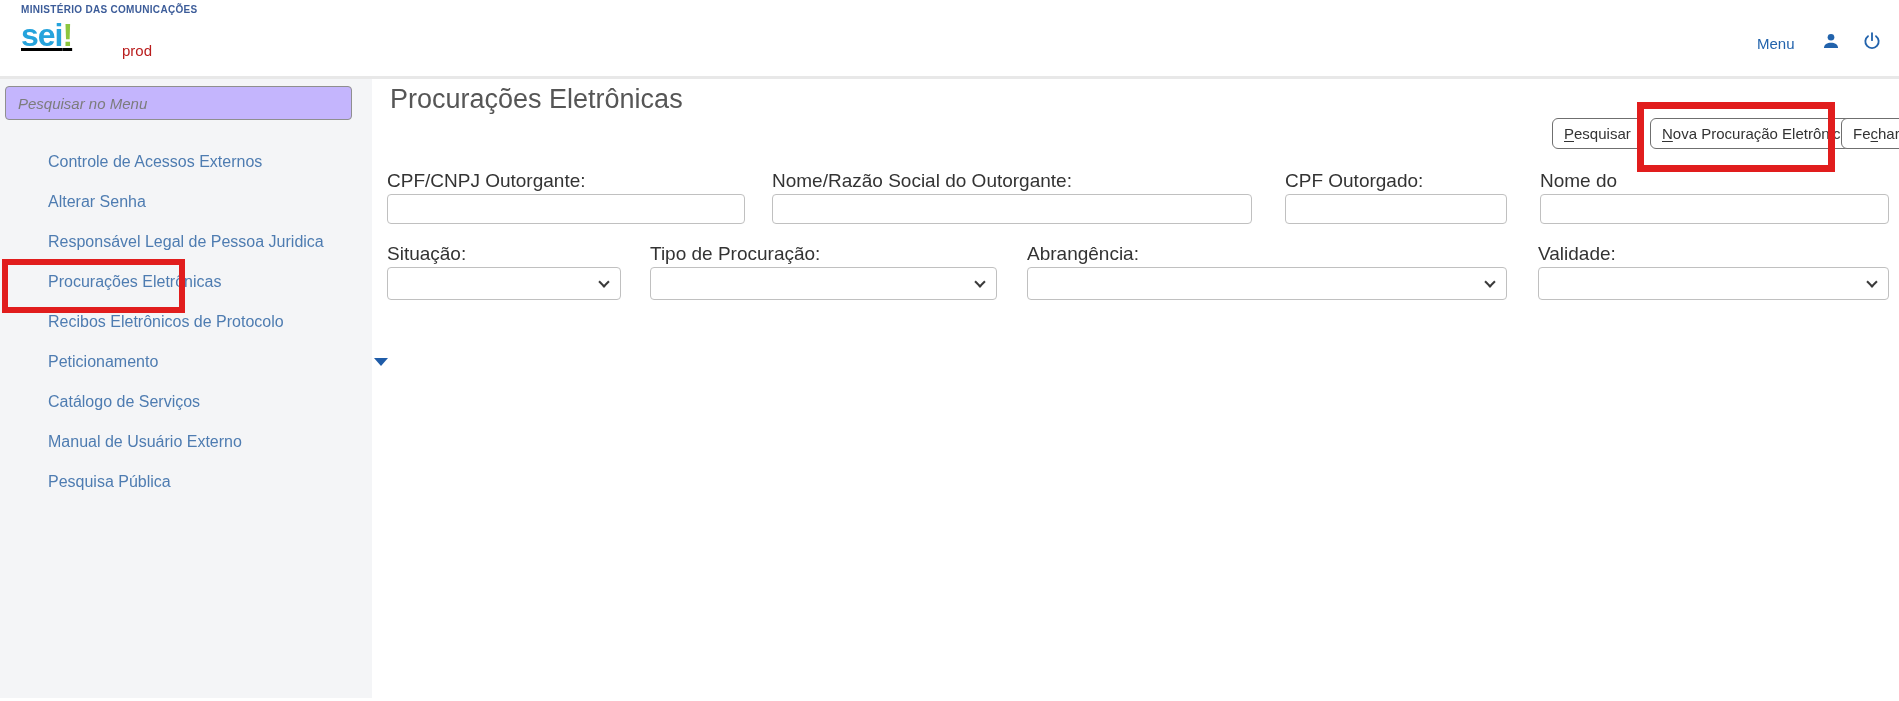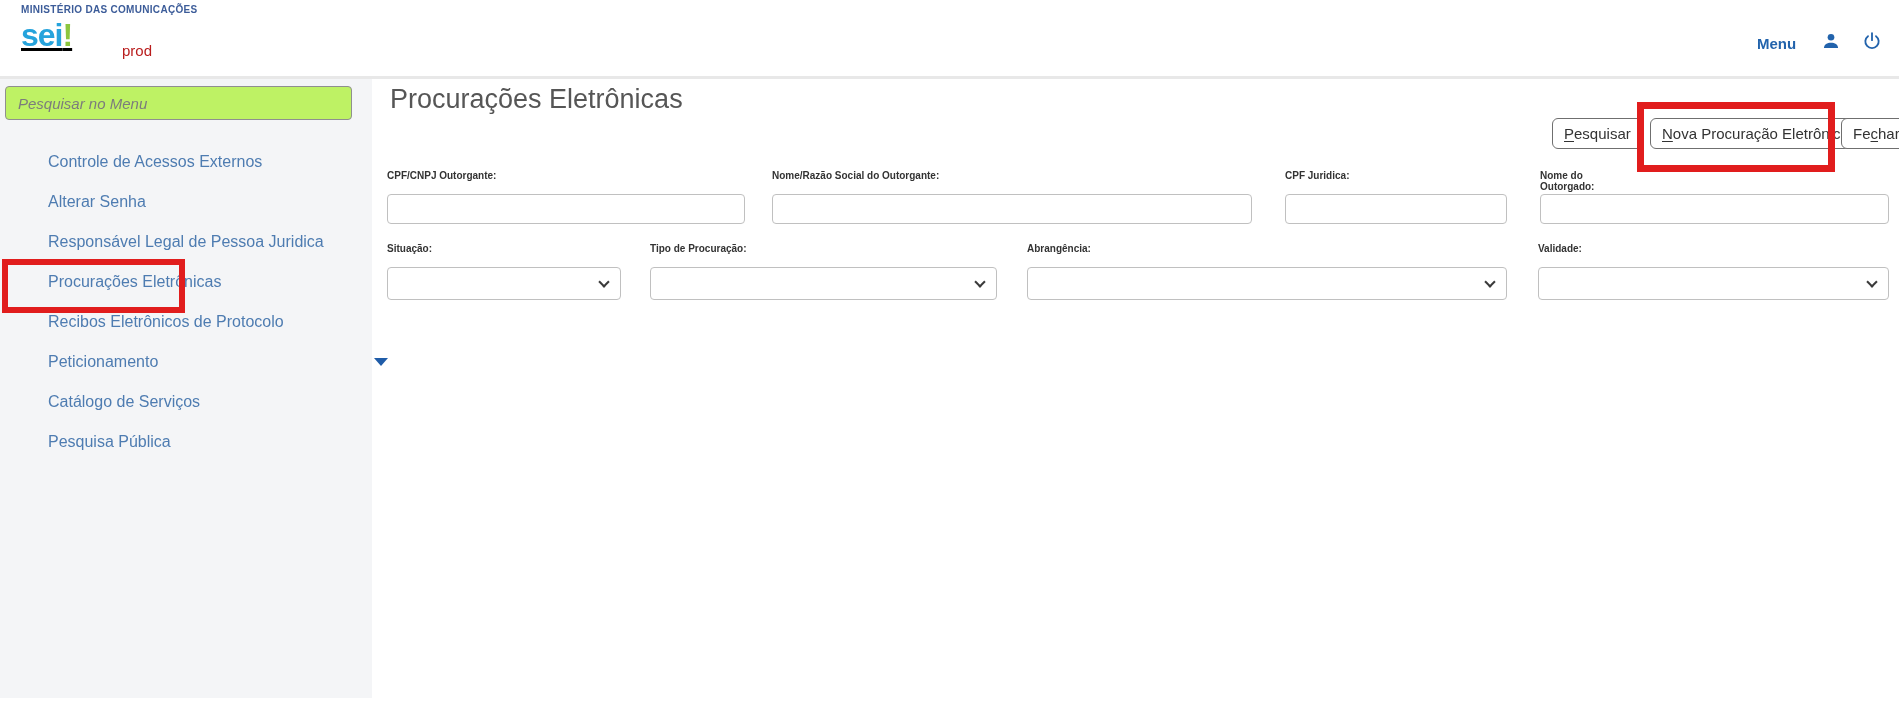--- a/index.html
+++ b/index.html
@@ -11,31 +11,31 @@
   .header { position:absolute; left:0; top:0; width:1899px; height:79px;
     background:#fff; border-bottom:3px solid #e8e8e8; z-index:2; }
   .ministry { position:absolute; left:21px; top:4px; font-size:10px;
     color:#3c5c99; letter-spacing:.3px; font-weight:600; }
   .logo { position:absolute; left:21px; top:13px; font-size:32px; font-weight:bold;
     letter-spacing:-1px; line-height:44px;text-decoration:underline; }
   .logo .blue { color:#25a3dc; }
   .logo .green { color:#8cc63f; }
   .env { position:absolute; left:122px; top:42px; font-size:15px; color:#b91c1c; }
   .menu-label { position:absolute; left:1757px; top:35px; font-size:15px;
-    font-weight:bold; color:#2263ac; cursor:pointer; }
+    font-weight:normal; color:#2263ac; cursor:pointer; }
   .hicon { position:absolute; top:31px; width:20px; height:20px; cursor:pointer; }
   .hicon svg { width:20px; height:20px; display:block; }
   .user-ic { left:1821px; }
   .power-ic { left:1862px; }
 
   
   .sidebar { position:absolute; left:0; top:79px; width:372px; height:619px;
     background:#f4f5f7; z-index:1; }
   .menu-search { position:absolute; left:5px; top:7px; width:347px; height:34px;
-    border:1px solid #8f8f8f; border-radius:4px; background:#bef264;
+    border:1px solid #8f8f8f; border-radius:4px; background:#c4b5fd;
     padding:16px 12px; font-size:15px; font-style:italic; color:#444;
     font-family:"Liberation Sans", sans-serif; }
   .menu-search::placeholder { color:#7c7c7c; font-style:italic; opacity:1; }
   .menu-list { position:absolute; left:0; top:63px; width:372px; list-style:none;margin-left:40px; }
   .menu-list li { height:40px; display:flex; align-items:center;
     padding:0 24px 0 8px; font-size:16px; color:#4e7cb1; cursor:pointer; }
   .caret-down { margin-left:auto; width:0; height:0;
     border-left:7px solid transparent; border-right:7px solid transparent;
     border-top:8px solid #1f5ca8; }
 
@@ -44,21 +44,21 @@
     color:#565656; font-weight:400; z-index:2;}
   .btn { position:absolute; top:118px; height:31px; background:#fff;
     border:1px solid #6f6f6f; border-radius:6px; color:#333; font-size:15px;
     line-height:29px; padding:0 11px; cursor:pointer; white-space:nowrap;
     font-family:"Liberation Sans", sans-serif; z-index:2;text-align:right; }
   .btn u { text-underline-offset:2px; }
   .btn-pesquisar { left:1552px; }
   .btn-nova { left:1650px; }
   .btn-fechar { left:1841px; }
 
-  .flabel { position:absolute; font-size:10px; font-weight:700; color:#333; z-index:2; }
+  .flabel { position:absolute; font-size:19px; font-weight:400; color:#333; z-index:2; }
   .row1-label { top:170px; }
   .row2-label { top:243px; }
   .finput { position:absolute; top:194px; height:30px; border:1px solid #c0c0c0;
     border-radius:4px; background:#fff; padding:0 8px; font-size:15px; color:#333;
     font-family:"Liberation Sans", sans-serif; z-index:2; }
   .select-wrap { position:absolute; top:267px; height:33px; z-index:2; }
   .select-wrap select { width:100%; height:100%; appearance:none;
     -webkit-appearance:none; -moz-appearance:none; background:#fff;
     border:1px solid #c0c0c0; border-radius:4px; padding:0 30px 0 8px;
     font-size:15px; color:#333; cursor:pointer;
@@ -118,40 +118,43 @@
         <span>Recibos Eletrônicos de Protocolo</span>
         </li>
       <li>
         <span>Peticionamento</span>
         <span class="caret-down"></span>
         </li>
       <li>
         <span>Catálogo de Serviços</span>
         </li>
       <li>
+        <span>Manual de Usuário Externo</span>
+        </li>
+      <li>
         <span>Pesquisa Pública</span>
         </li>
     </ul>
   </div>
 
   <h1 class="main-title">Procurações Eletrônicas</h1>
 
   <button class="btn btn-pesquisar">
     <span></span><u>P</u><span>esquisar</span>
   </button>
   <button class="btn btn-nova">
     <span></span><u>N</u><span>ova Procuração Eletrônica</span>
   </button>
   <button class="btn btn-fechar">
     <span>Fe</span><u>c</u><span>har</span>
   </button>
 
   <label class="flabel row1-label" style="left:387px">CPF/CNPJ Outorgante:</label>
   <label class="flabel row1-label" style="left:772px">Nome/Razão Social do Outorgante:</label>
-  <label class="flabel row1-label" style="left:1285px">CPF Juridica:</label>
+  <label class="flabel row1-label" style="left:1285px">CPF Outorgado:</label>
   <label class="flabel row1-label" style="left:1540px">Nome do Outorgado:</label>
 
   <input class="finput" style="left: 387px; width: 358px;" type="text" value="">
   <input class="finput" style="left: 772px; width: 480px;" type="text" value="">
   <input class="finput" style="left: 1285px; width: 222px;" type="text" value="">
   <input class="finput" style="left: 1540px; width: 349px;" type="text" value="">
 
   <label class="flabel row2-label" style="left:387px">Situação:</label>
   <label class="flabel row2-label" style="left:650px">Tipo de Procuração:</label>
   <label class="flabel row2-label" style="left:1027px">Abrangência:</label>

